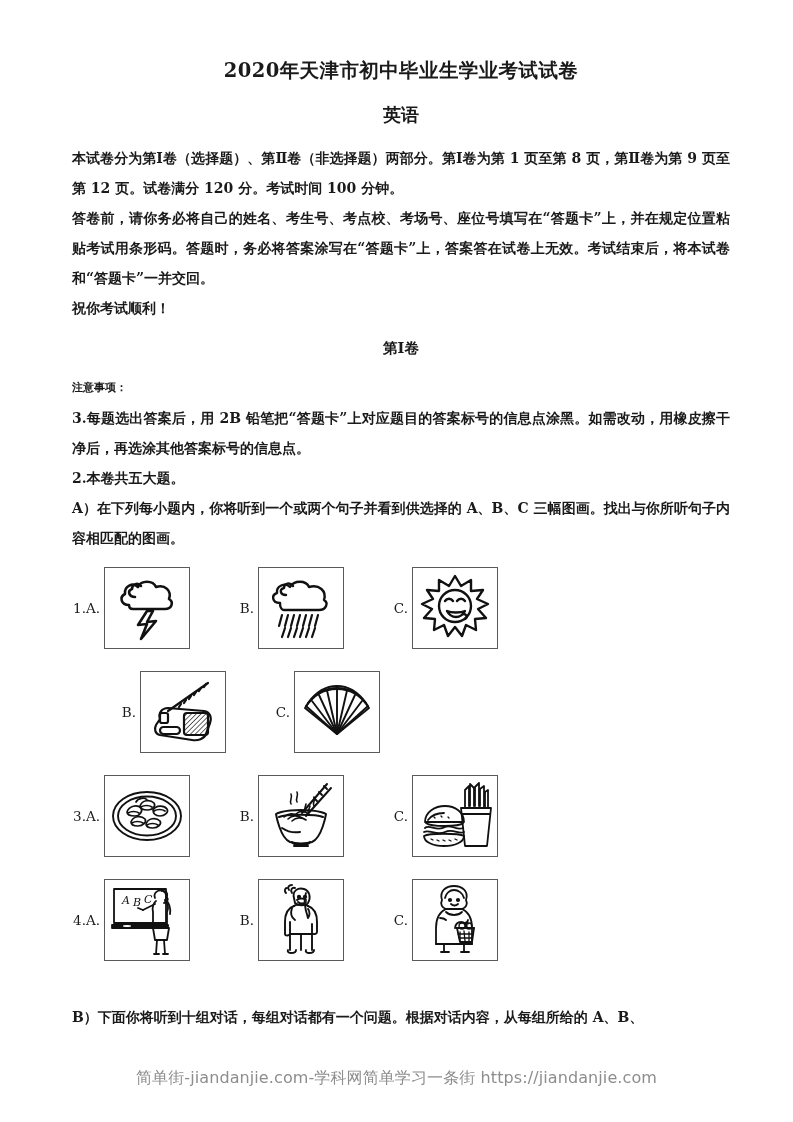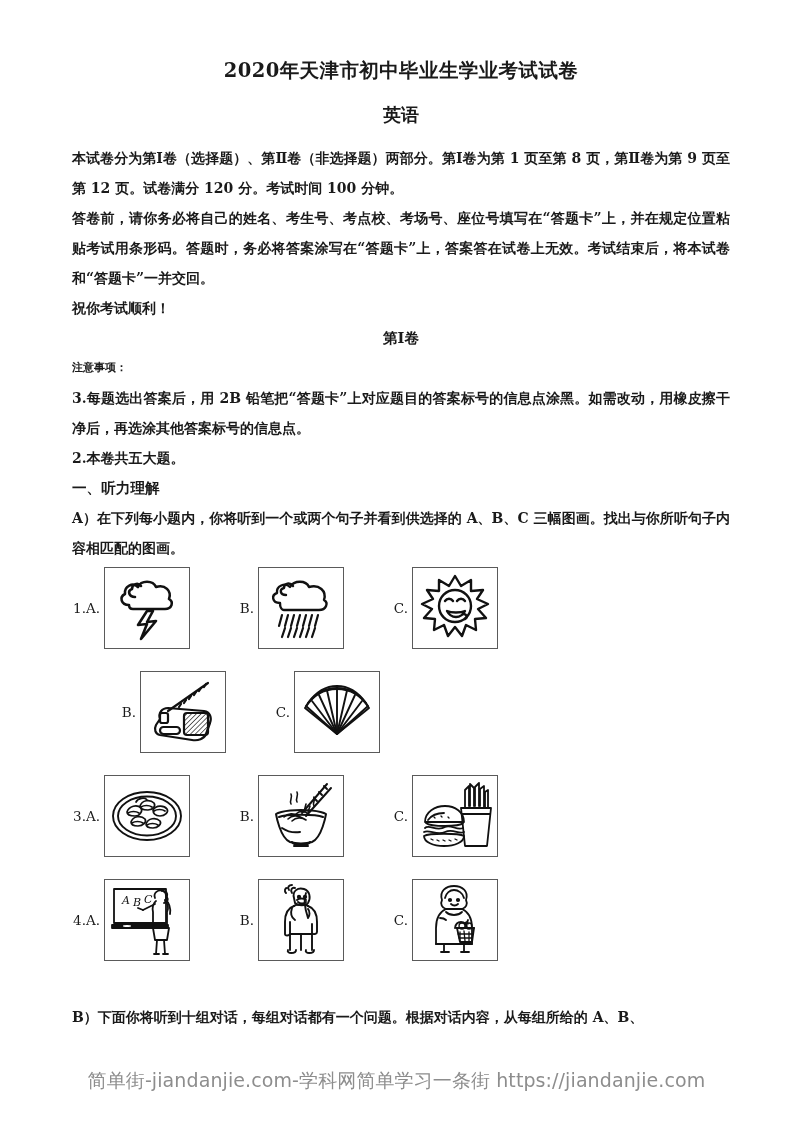--- a/index.html
+++ b/index.html
@@ -48,21 +48,21 @@
     line-height: 30px;
     text-align: justify;
     text-justify: inter-ideograph;
     font-weight: bold;
   }
   .center-head {
     text-align: center;
     font-size: 14.6px;
     font-weight: bold;
     line-height: 30px;
-    margin: 0;
+    margin: 10px;
   }
   .notice-label {
     font-size: 11px;
     font-weight: bold;
     line-height: 30px;
     margin: 0;
   }
   .section-head {
     font-size: 14.6px;
     font-weight: bold;
@@ -113,21 +113,21 @@
   .pic-box svg { display: block; }
 
   
   .watermark {
     position: absolute;
     left: 0;
     top: 1068px;
     width: 793px;
     text-align: center;
     font-family: "DejaVu Sans", "Liberation Sans", sans-serif;
-    font-size: 19px;
+    font-size: 16px;
     color: #8d8d8d;
     letter-spacing: 0.1px;
   }
 </style>
 </head>
 <body>
 
 <div class="page">
 
   <div class="content">
@@ -139,21 +139,20 @@
     <p class="body-para">本试卷分为第Ⅰ卷（选择题）、第Ⅱ卷（非选择题）两部分。第Ⅰ卷为第 1 页至第 8 页，第Ⅱ卷为第 9 页至第 12 页。试卷满分 120 分。考试时间 100 分钟。</p>
     <p class="body-para">答卷前，请你务必将自己的姓名、考生号、考点校、考场号、座位号填写在“答题卡”上，并在规定位置粘贴考试用条形码。答题时，务必将答案涂写在“答题卡”上，答案答在试卷上无效。考试结束后，将本试卷和“答题卡”一并交回。</p>
     <p class="body-para">祝你考试顺利！</p>
 
     <p class="center-head">第Ⅰ卷</p>
 
     <p class="notice-label">注意事项：</p>
     <p class="body-para">3.每题选出答案后，用 2B 铅笔把“答题卡”上对应题目的答案标号的信息点涂黑。如需改动，用橡皮擦干净后，再选涂其他答案标号的信息点。</p>
     <p class="body-para">2.本卷共五大题。</p>
 
-    <p class="section-head">一、听力理解</p>
 
     <p class="body-para">A）在下列每小题内，你将听到一个或两个句子并看到供选择的 A、B、C 三幅图画。找出与你所听句子内容相匹配的图画。</p>
 
   </div>
 
   <div class="pic-rows">
 
     <div class="pic-row">
       <div class="opt">
         <span class="opt-label lbl-a">1.A.</span>

